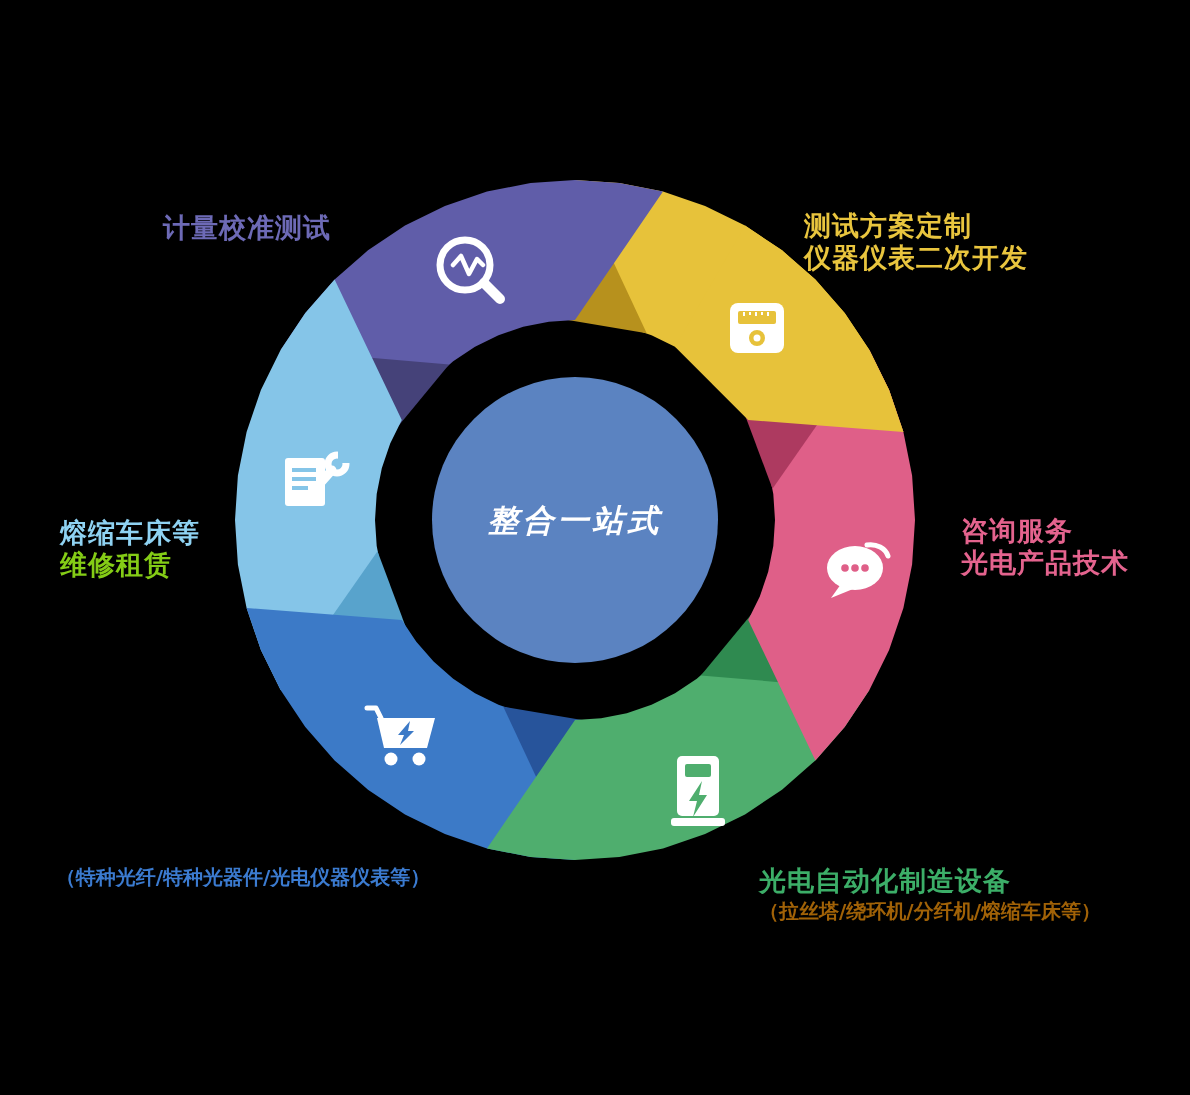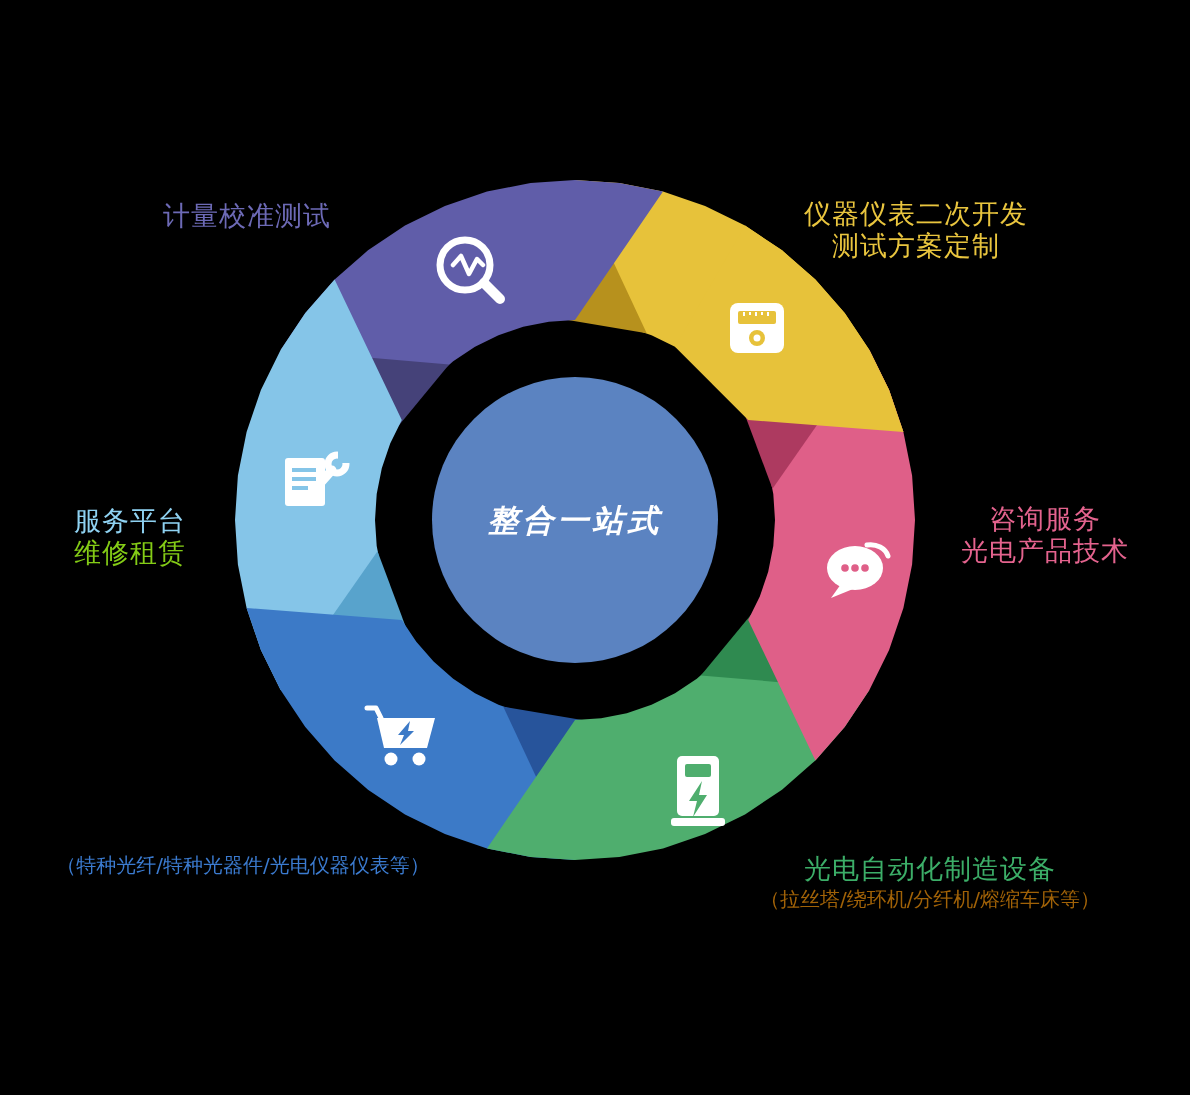--- a/index.html
+++ b/index.html
@@ -7,23 +7,24 @@
     width:1190px; height:1095px;
     background:#000000;
     overflow:hidden;
     font-family:"DejaVu Sans","Liberation Sans",sans-serif;
   }
   #stage { position:relative; width:1190px; height:1095px; }
   #wheel { position:absolute; left:0; top:0; }
   .label {
     position:absolute;
     transform:translateX(-50%);
-    text-align:center;
+    text-align:left;
     white-space:nowrap;
-    font-weight:400;
+    font-weight:700;
+    margin-top:12px;
   }
   .l-main { font-size:27px; line-height:32px; letter-spacing:1px; }
   .l-sub  { font-size:20px; line-height:28px; letter-spacing:0px; }
   .center-label {
     position:absolute;
     transform:translate(-50%,-50%);
     text-align:center;
     font-weight:700;
     font-size:31px;
     line-height:47px;
@@ -111,37 +112,37 @@
     <div>整合一站式</div>
   </div>
 
   <div>
 
     <div class="label" style="left:247px; top:200px;">
       <div class="l-main" style="color: rgb(109, 106, 182);">计量校准测试</div>
     </div>
 
     <div class="label" style="left:916px; top:198px;">
+      <div class="l-main" style="color: rgb(233, 197, 62);">测试方案定制</div>
       <div class="l-main" style="color: rgb(233, 197, 62);">仪器仪表二次开发</div>
-      <div class="l-main" style="color: rgb(233, 197, 62);">测试方案定制</div>
     </div>
 
     <div class="label" style="left:1045px; top:503px;">
       <div class="l-main" style="color: rgb(228, 99, 142);">咨询服务</div>
       <div class="l-main" style="color: rgb(228, 99, 142);">光电产品技术</div>
     </div>
 
     <div class="label" style="left:930px; top:853px;">
       <div class="l-main" style="color: rgb(60, 174, 104);">光电自动化制造设备</div>
       <div class="l-sub" style="color: #a16207;">（拉丝塔/绕环机/分纤机/熔缩车床等）</div>
     </div>
 
     <div class="label" style="left:243px; top:851px;">
       <div class="l-sub" style="color: rgb(59, 123, 208);">（特种光纤/特种光器件/光电仪器仪表等）</div>
     </div>
 
     <div class="label" style="left:130px; top:505px;">
-      <div class="l-main" style="color: rgb(143, 210, 242);">服务平台</div>
+      <div class="l-main" style="color: rgb(143, 210, 242);">熔缩车床等</div>
       <div class="l-main" style="color: #84cc16;">维修租赁</div>
     </div>
 
   </div>
 </div>
 
 </body></html>

